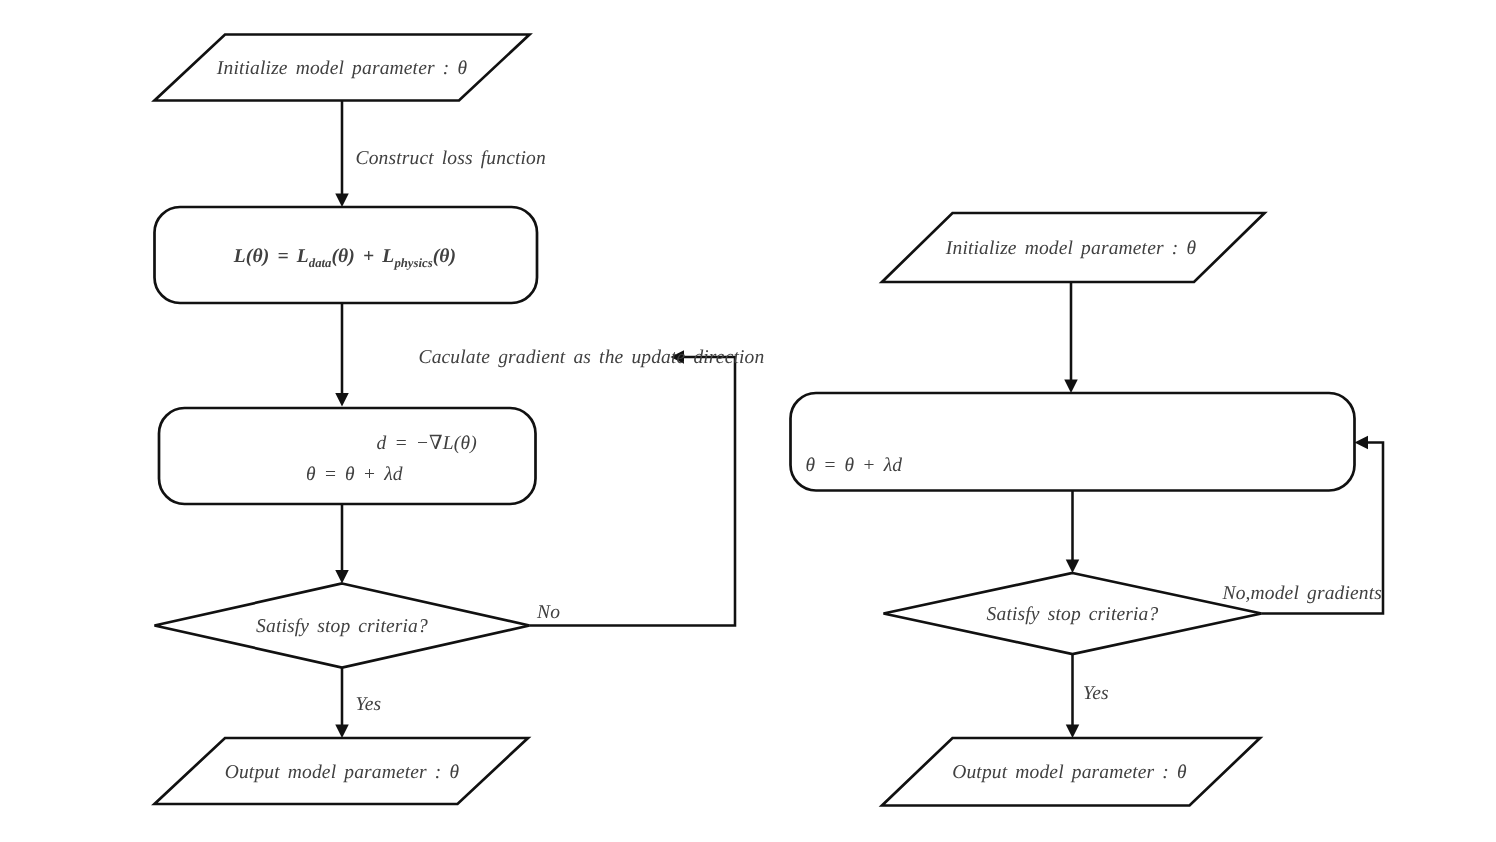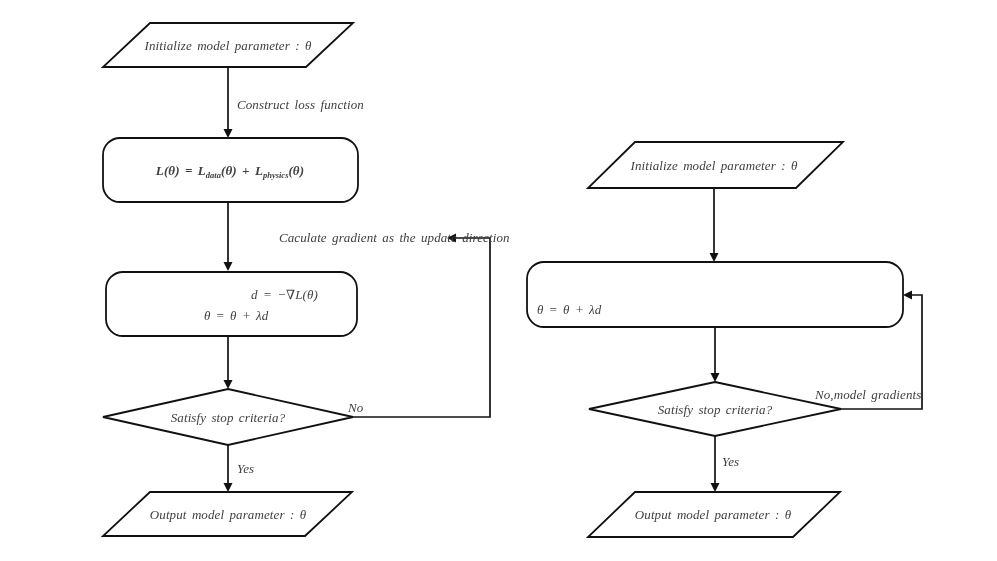--- a/index.html
+++ b/index.html
@@ -104,21 +104,21 @@
 
   <div class="lbl ctr" style="left:230px; top:170px;font-weight:bold;"><span>L(θ) = L</span><sub>data</sub><span>(θ) + L</span><sub>physics</sub><span>(θ)</span></div>
 
   <div class="lbl" style="left:235px; top:230px;margin-left:44px;">Caculate gradient as the update direction</div>
 
   <div class="lbl" style="left:204px; top:287px;margin-left:47px;">d = −∇L(θ)</div>
   <div class="lbl" style="left:204px; top:308px;">θ = θ + λd</div>
 
   <div class="lbl ctr" style="left:228px; top:417px;">Satisfy stop criteria?</div>
 
-  <div class="lbl" style="left:348px; top:400px;">No</div>
+  <div class="lbl" style="left:358px; top:400px;">No</div>
   <div class="lbl" style="left:237px; top:461px;">Yes</div>
 
   <div class="lbl ctr" style="left:228px; top:514px;">Output model parameter : θ</div>
 
   <div class="lbl ctr" style="left:714px; top:165px;">Initialize model parameter : θ</div>
 
 
   <div class="lbl" style="left:537px; top:302px;">θ = θ + λd</div>
 
   <div class="lbl ctr" style="left:715px; top:409px;">Satisfy stop criteria?</div>

